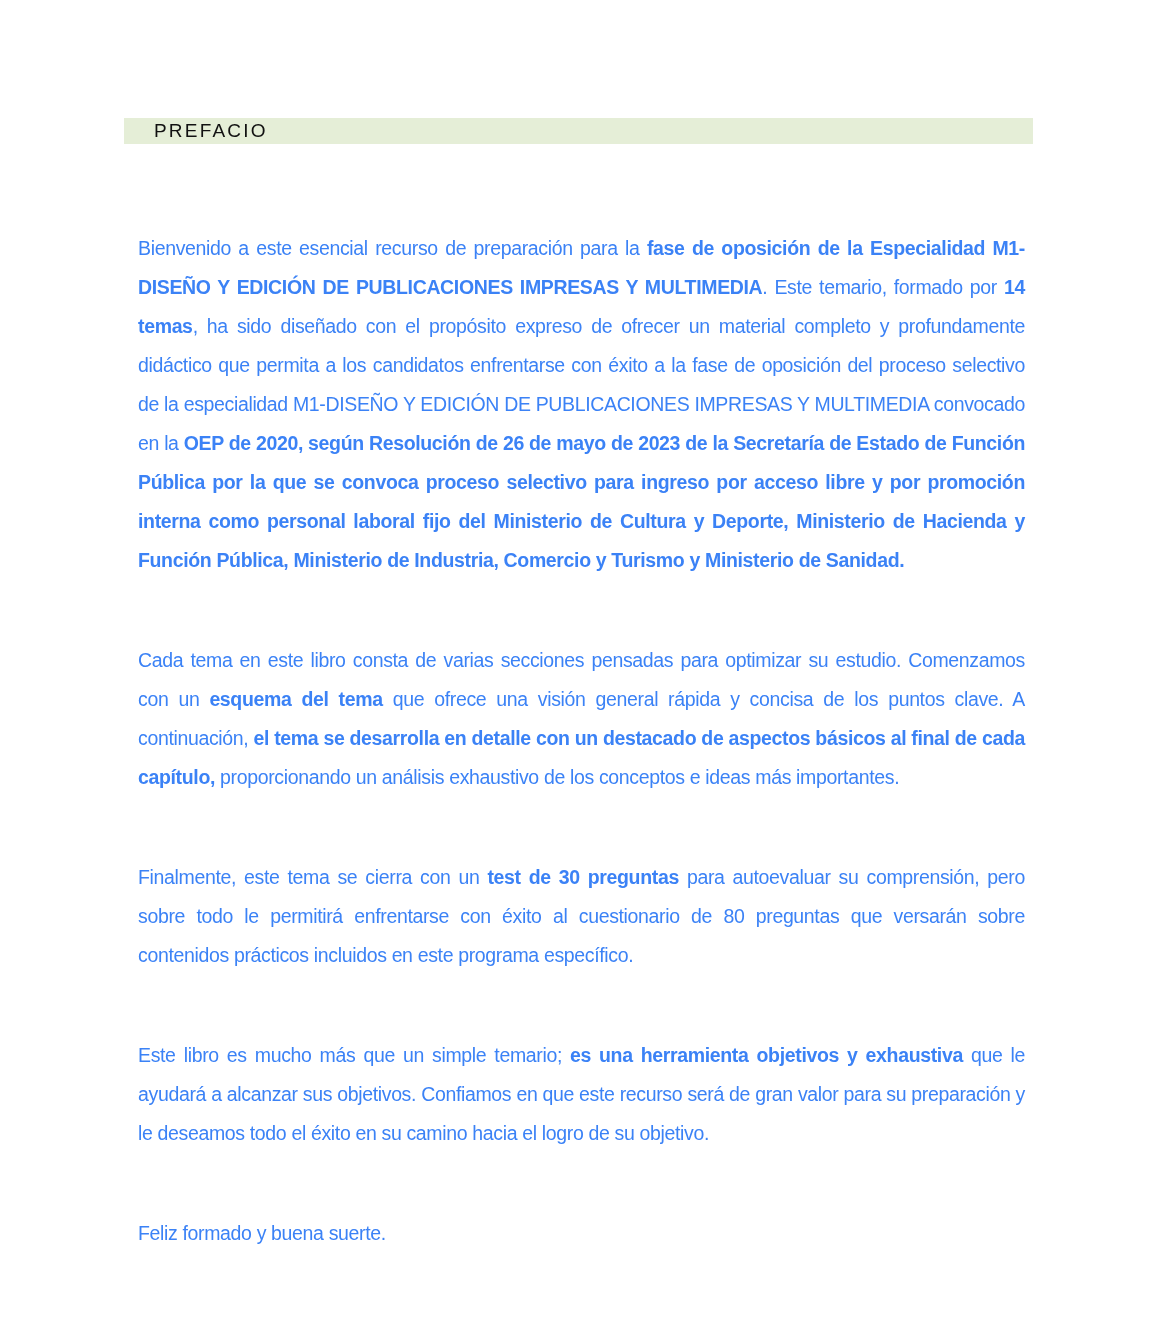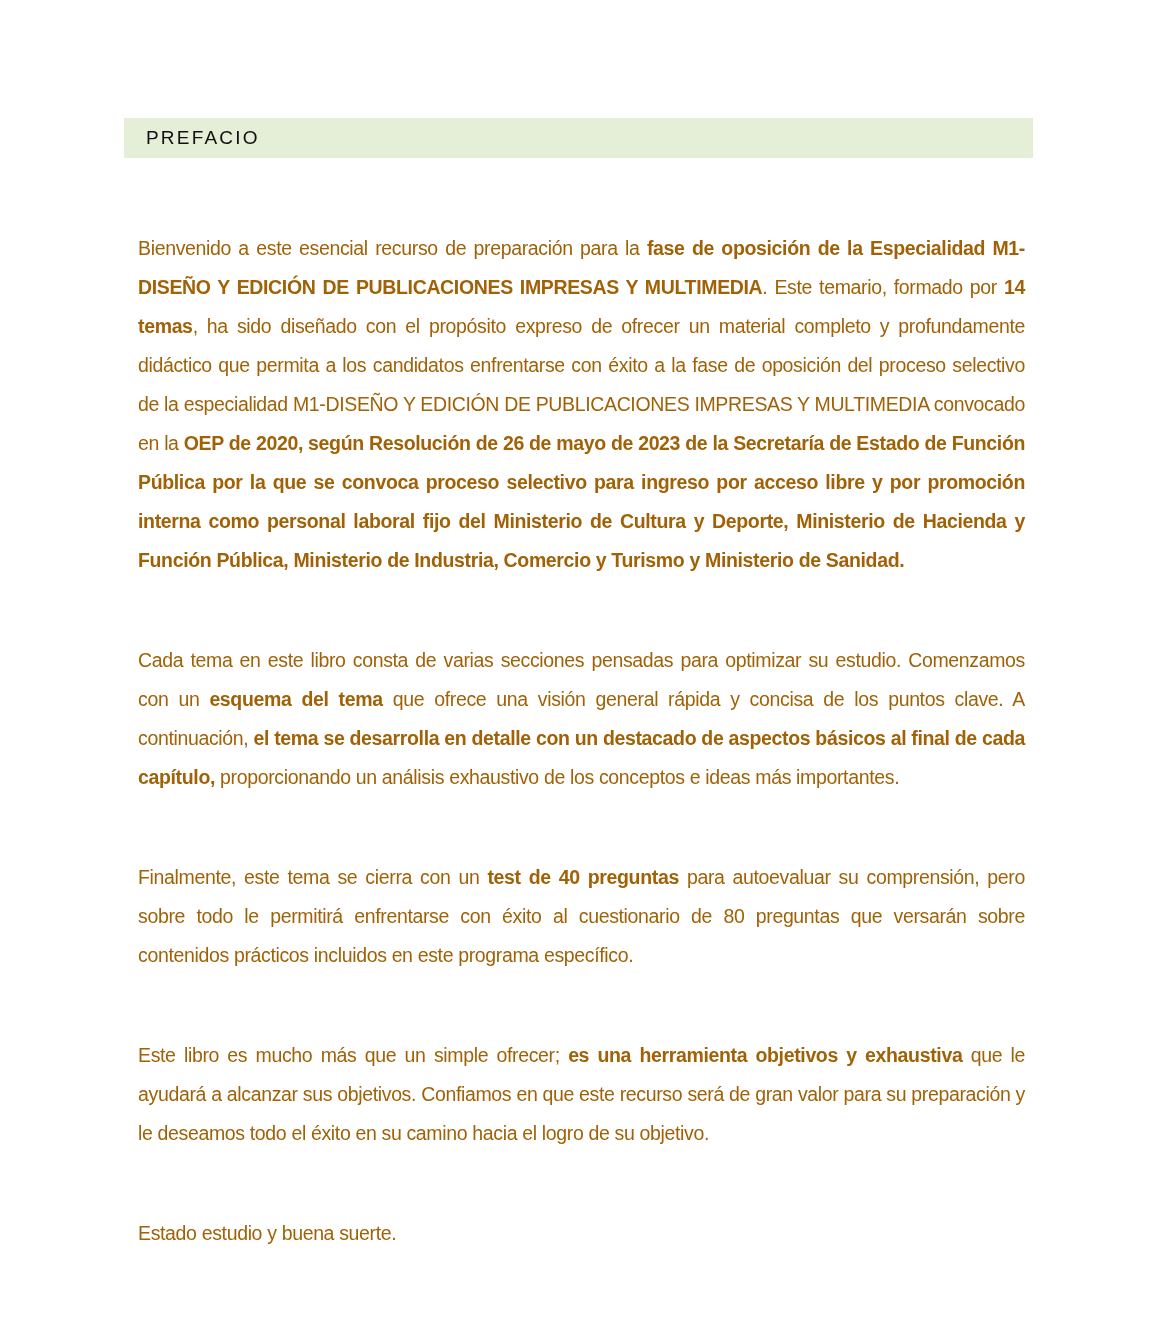--- a/index.html
+++ b/index.html
@@ -14,42 +14,42 @@
     background: #ffffff;
     overflow: hidden;
     font-family: "Liberation Sans", sans-serif;
     color: #000000;
   }
   .section-header {
     position: absolute;
     left: 124px;
     top: 118px;
     width: 909px;
-    height: 40px;
+    height: 26px;
     box-sizing: border-box;
     display: flex;
     align-items: center;
-    padding-left: 22px;
+    padding-left: 30px;
   }
   .section-title {
     font-size: 19px;
     letter-spacing: 2.2px;
     font-weight: 400;
     color: #111111;
   }
   .body-text {
     position: absolute;
     left: 138px;
     top: 229px;
     width: 887px;
     font-size: 19.5px;
     line-height: 39px;
     letter-spacing: -0.35px;
     text-align: justify;
-    color: #a16207;
+    color: #3b82f6;
   }
   .para {
     margin: 0 0 61px 0;
   }
   .para:last-child {
     margin-bottom: 0;
   }
   .para .bold {
     font-weight: 700;
   }
@@ -57,17 +57,17 @@
 </head>
 <body>
 
 <div class="page">
   <div class="section-header" style="background: rgb(229, 238, 215);">
     <span class="section-title">PREFACIO</span>
   </div>
   <div class="body-text">
       <p class="para"><span>Bienvenido a este esencial recurso de preparación para la </span><span class="bold">fase de oposición de la Especialidad M1-DISEÑO Y EDICIÓN DE PUBLICACIONES IMPRESAS Y MULTIMEDIA</span><span>. Este temario, formado por </span><span class="bold">14 temas</span><span>, ha sido diseñado con el propósito expreso de ofrecer un material completo y profundamente didáctico que permita a los candidatos enfrentarse con éxito a la fase de oposición del proceso selectivo de la especialidad M1-DISEÑO Y EDICIÓN DE PUBLICACIONES IMPRESAS Y MULTIMEDIA convocado en la </span><span class="bold">OEP de 2020, según Resolución de 26 de mayo de 2023 de la Secretaría de Estado de Función Pública por la que se convoca proceso selectivo para ingreso por acceso libre y por promoción interna como personal laboral fijo del Ministerio de Cultura y Deporte, Ministerio de Hacienda y Función Pública, Ministerio de Industria, Comercio y Turismo y Ministerio de Sanidad.</span></p>
       <p class="para"><span>Cada tema en este libro consta de varias secciones pensadas para optimizar su estudio. Comenzamos con un </span><span class="bold">esquema del tema</span><span> que ofrece una visión general rápida y concisa de los puntos clave. A continuación, </span><span class="bold">el tema se desarrolla en detalle con un destacado de aspectos básicos al final de cada capítulo,</span><span> proporcionando un análisis exhaustivo de los conceptos e ideas más importantes.</span></p>
-      <p class="para"><span>Finalmente, este tema se cierra con un </span><span class="bold">test de 40 preguntas</span><span> para autoevaluar su comprensión, pero sobre todo le permitirá enfrentarse con éxito al cuestionario de 80 preguntas que versarán sobre contenidos prácticos incluidos en este programa específico.</span></p>
-      <p class="para"><span>Este libro es mucho más que un simple ofrecer; </span><span class="bold">es una herramienta objetivos y exhaustiva</span><span> que le ayudará a alcanzar sus objetivos. Confiamos en que este recurso será de gran valor para su preparación y le deseamos todo el éxito en su camino hacia el logro de su objetivo.</span></p>
-      <p class="para"><span>Estado estudio y buena suerte.</span></p>
+      <p class="para"><span>Finalmente, este tema se cierra con un </span><span class="bold">test de 30 preguntas</span><span> para autoevaluar su comprensión, pero sobre todo le permitirá enfrentarse con éxito al cuestionario de 80 preguntas que versarán sobre contenidos prácticos incluidos en este programa específico.</span></p>
+      <p class="para"><span>Este libro es mucho más que un simple temario; </span><span class="bold">es una herramienta objetivos y exhaustiva</span><span> que le ayudará a alcanzar sus objetivos. Confiamos en que este recurso será de gran valor para su preparación y le deseamos todo el éxito en su camino hacia el logro de su objetivo.</span></p>
+      <p class="para"><span>Feliz formado y buena suerte.</span></p>
     </div>
 </div>
 
 </body></html>

